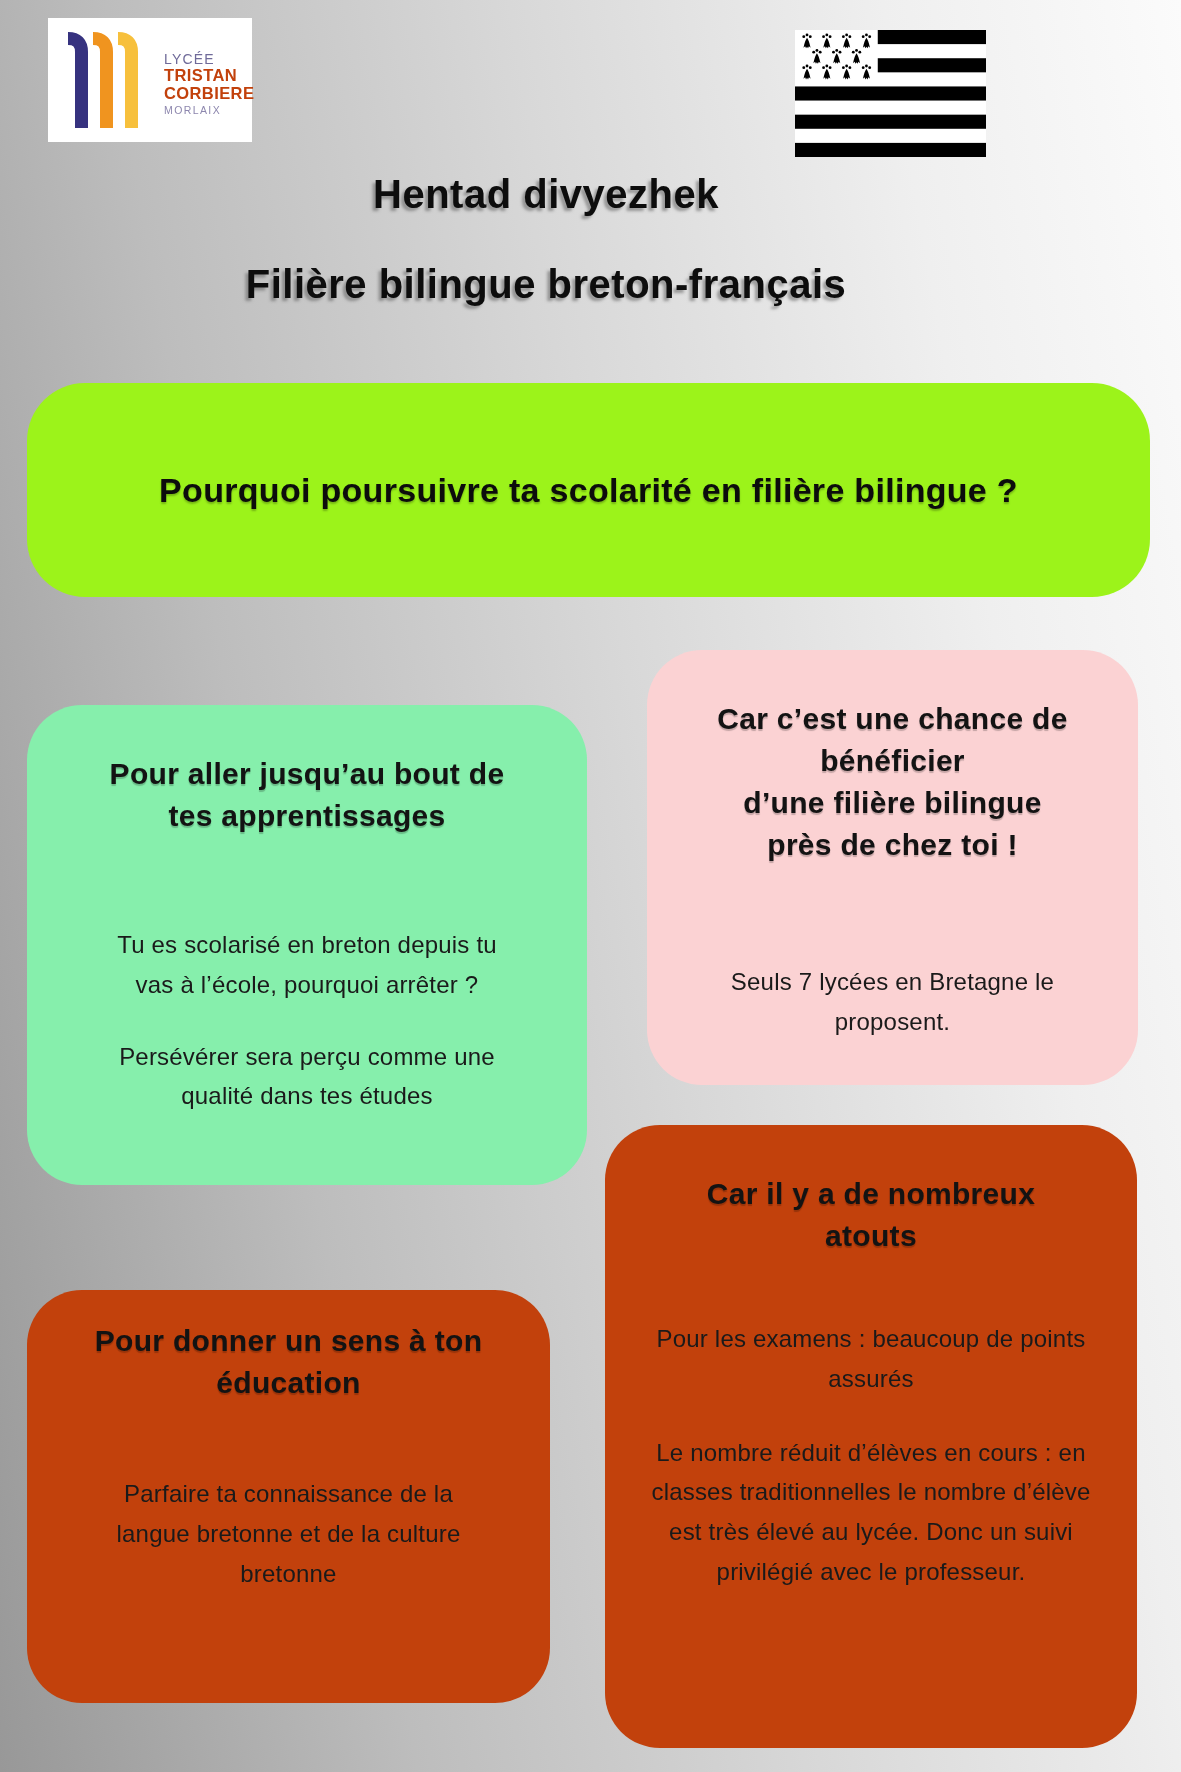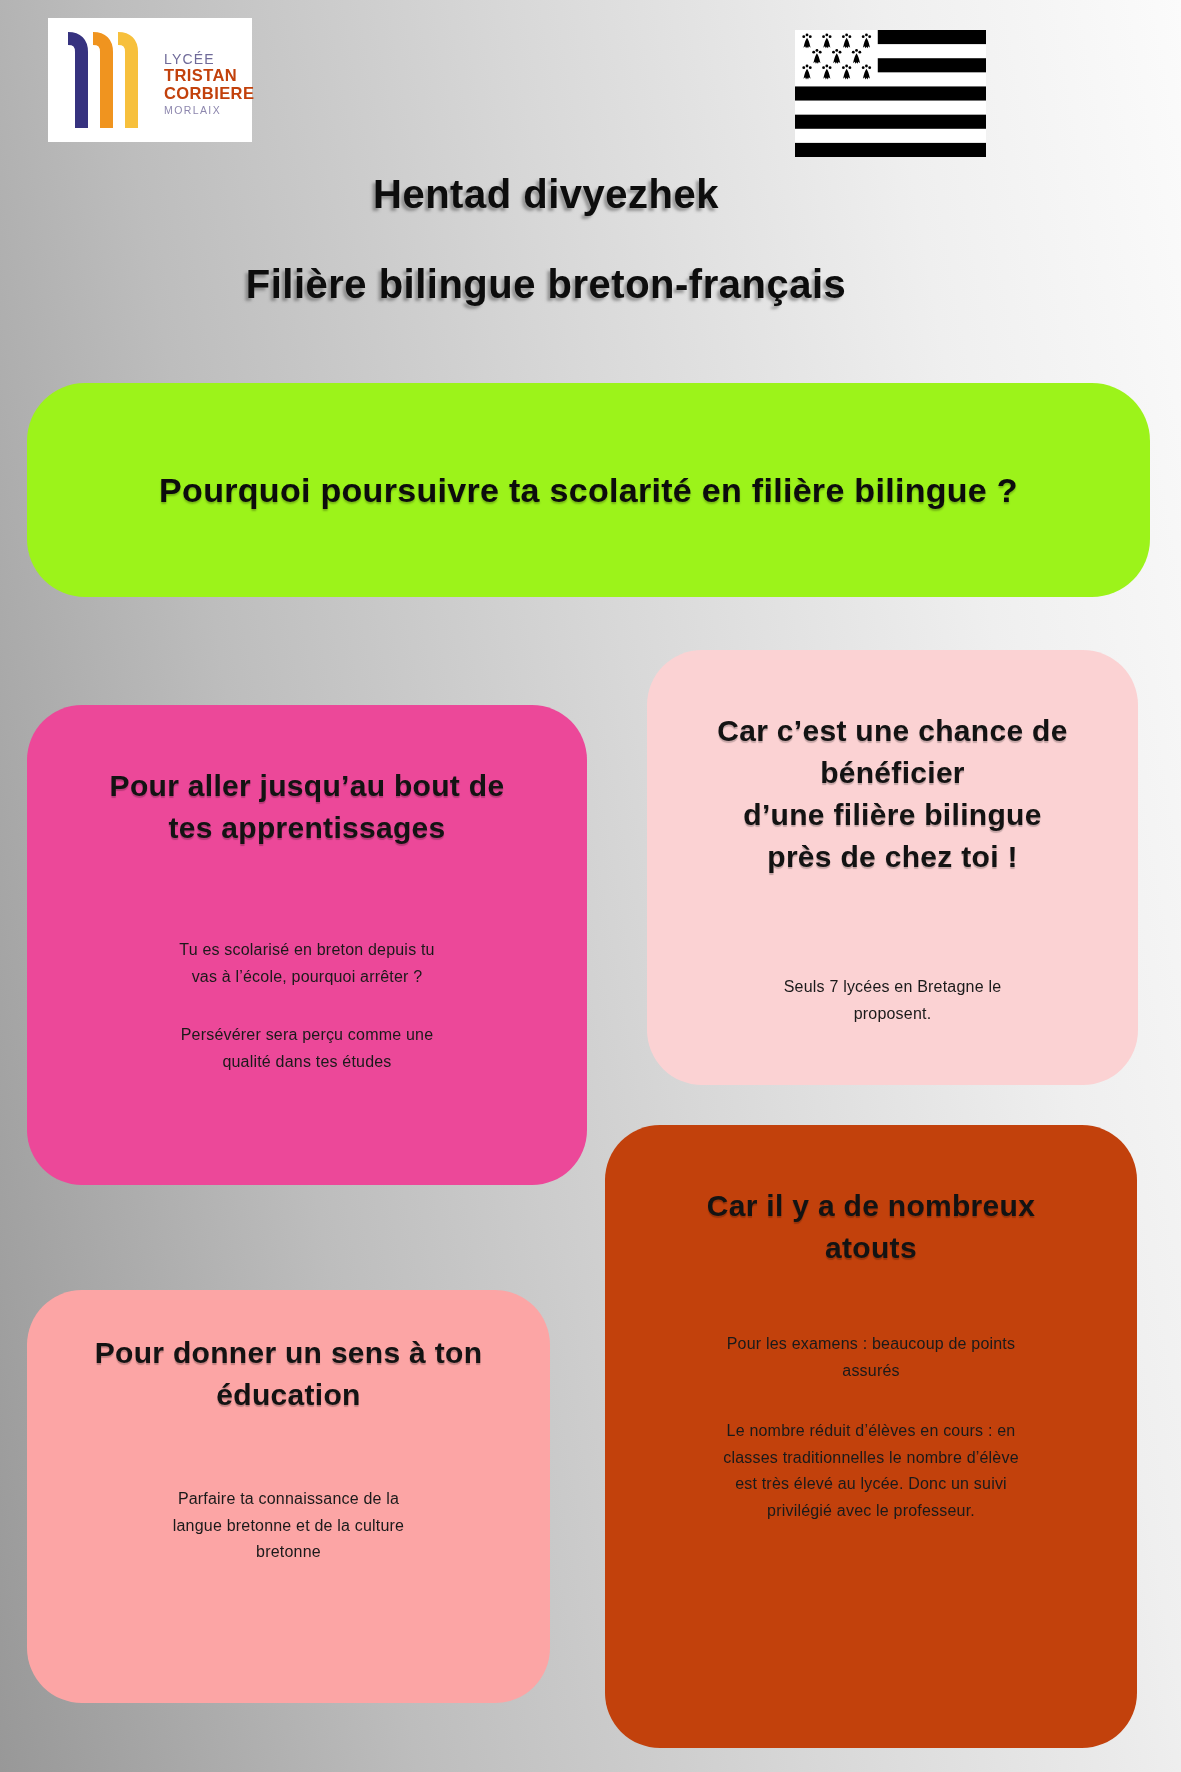--- a/index.html
+++ b/index.html
@@ -48,34 +48,34 @@
     margin: 0; font-size: 34px; font-weight: bold; text-align: center;
     letter-spacing: .3px; color: #0c0c0c;
     text-shadow: 0 2px 2px rgba(0,0,0,.25);
   }
 
   
   .card {
     border-radius: 55px; box-sizing: border-box; text-align: center;
   }
   .card h2 {
-    margin: 16px; font-size: 30px; font-weight: bold; line-height: 1.4;
+    margin: 4px; font-size: 30px; font-weight: bold; line-height: 1.4;
     white-space: pre-line; letter-spacing: .3px;
     text-shadow: 0 2px 1px rgba(0,0,0,.22);
   }
   .card p {
-    margin: 0; font-size: 16px; line-height: 1.66;
+    margin: 0; font-size: 24px; line-height: 1.66;
     white-space: pre-line; letter-spacing: .2px; color: #1a1a1a;
   }
-  .card-blue   { left: 27px;  top: 705px;  width: 560px; height: 480px; background: #ec4899; padding: 44px 34px 0; }
+  .card-blue   { left: 27px;  top: 705px;  width: 560px; height: 480px; background: #86efac; padding: 44px 34px 0; }
   .card-blue h2   { margin-bottom: 88px; }
   .card-blue p    { margin-bottom: 32px; }
   .card-pink   { left: 647px; top: 650px;  width: 491px; height: 435px; background: #fbd2d3; padding: 44px 16px 0; }
   .card-pink h2   { margin-bottom: 96px; }
-  .card-mint   { left: 27px;  top: 1290px; width: 523px; height: 413px; background: #fca5a5; padding: 26px 20px 0; }
+  .card-mint   { left: 27px;  top: 1290px; width: 523px; height: 413px; background: #c2410c; padding: 26px 20px 0; }
   .card-mint h2   { margin-bottom: 70px; }
   .card-mint p    { margin-bottom: 46px; }
   .card-orange { left: 605px; top: 1125px; width: 532px; height: 623px; background: #c2410c; padding: 44px 14px 0; }
   .card-orange h2 { margin-bottom: 62px; }
   .card-orange p  { margin-bottom: 34px; }
 </style>
 </head>
 <body>
 
 <div class="abs logo-card">

